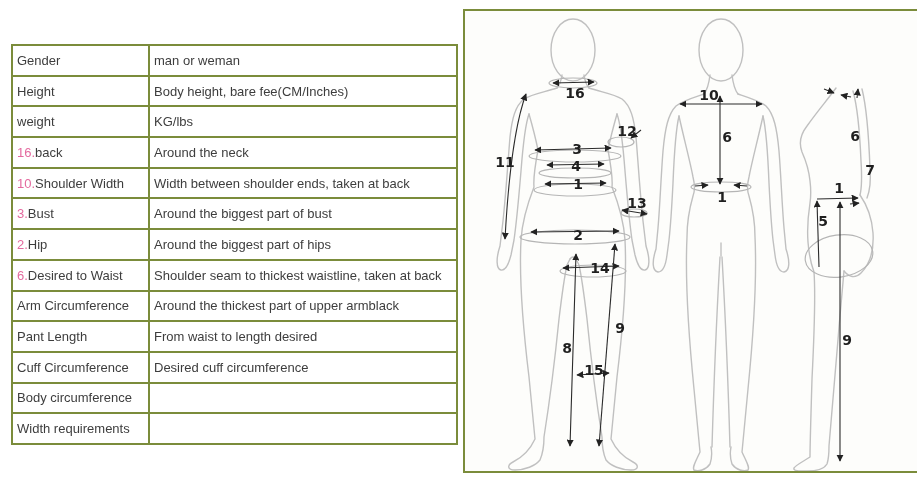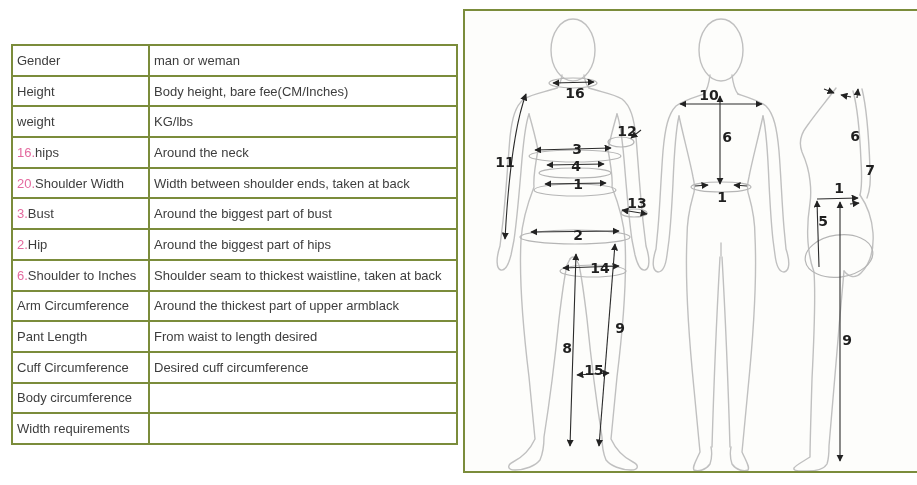--- a/index.html
+++ b/index.html
@@ -57,42 +57,42 @@
       <td class="c-label"><span class="prefix"></span><span>Height</span></td>
       <td class="c-desc"><span>Body height, bare fee(CM/Inches)</span></td>
     </tr>
 
     <tr>
       <td class="c-label"><span class="prefix"></span><span>weight</span></td>
       <td class="c-desc"><span>KG/lbs</span></td>
     </tr>
 
     <tr>
-      <td class="c-label"><span class="prefix">16.</span><span>hips</span></td>
+      <td class="c-label"><span class="prefix">16.</span><span>back</span></td>
       <td class="c-desc"><span>Around the neck</span></td>
     </tr>
 
     <tr>
-      <td class="c-label"><span class="prefix">20.</span><span>Shoulder Width</span></td>
+      <td class="c-label"><span class="prefix">10.</span><span>Shoulder Width</span></td>
       <td class="c-desc"><span>Width between shoulder ends, taken at back</span></td>
     </tr>
 
     <tr>
       <td class="c-label"><span class="prefix">3.</span><span>Bust</span></td>
       <td class="c-desc"><span>Around the biggest part of bust</span></td>
     </tr>
 
 
     <tr>
       <td class="c-label"><span class="prefix">2.</span><span>Hip</span></td>
       <td class="c-desc"><span>Around the biggest part of hips</span></td>
     </tr>
 
     <tr>
-      <td class="c-label"><span class="prefix">6.</span><span>Shoulder to Inches</span></td>
+      <td class="c-label"><span class="prefix">6.</span><span>Desired to Waist</span></td>
       <td class="c-desc"><span>Shoulder seam to thickest waistline, taken at back</span></td>
     </tr>
 
     <tr>
       <td class="c-label"><span class="prefix"></span><span>Arm Circumference</span></td>
       <td class="c-desc"><span>Around the thickest part of upper armblack</span></td>
     </tr>
 
     <tr>
       <td class="c-label"><span class="prefix"></span><span>Pant Length</span></td>

